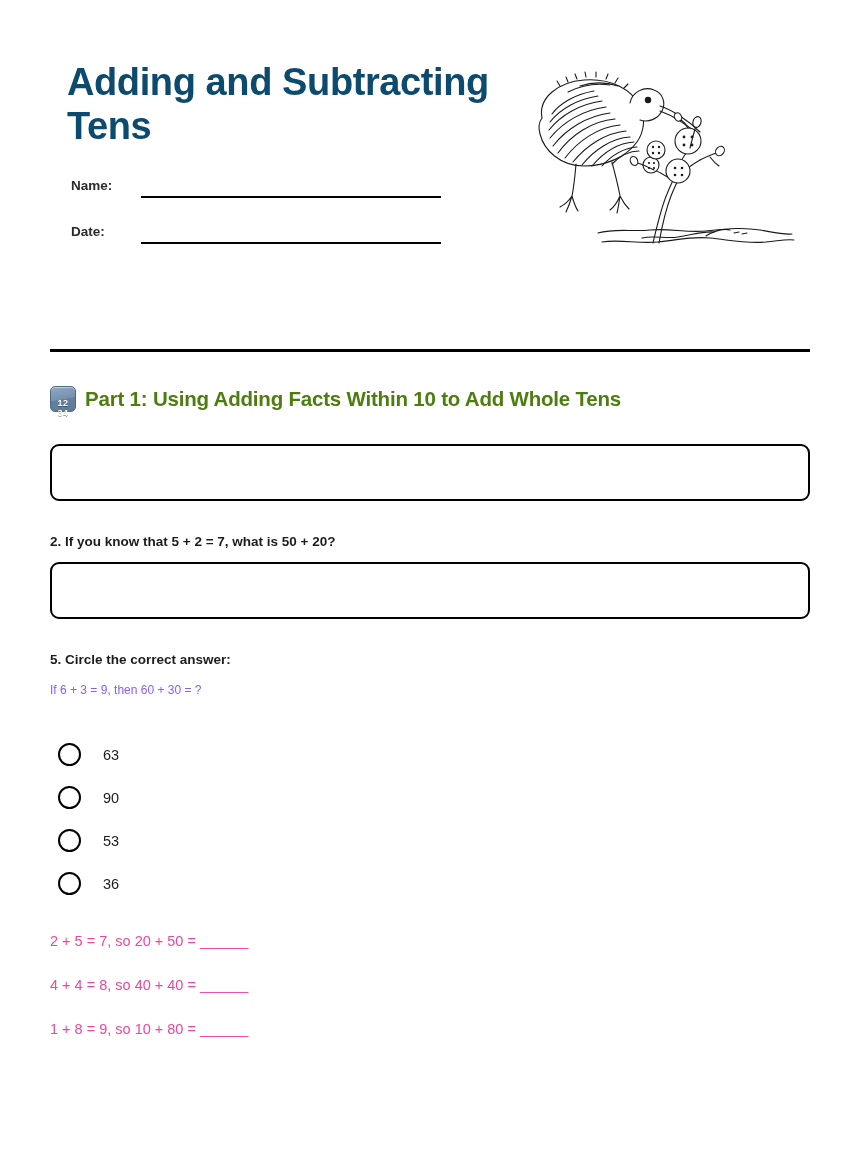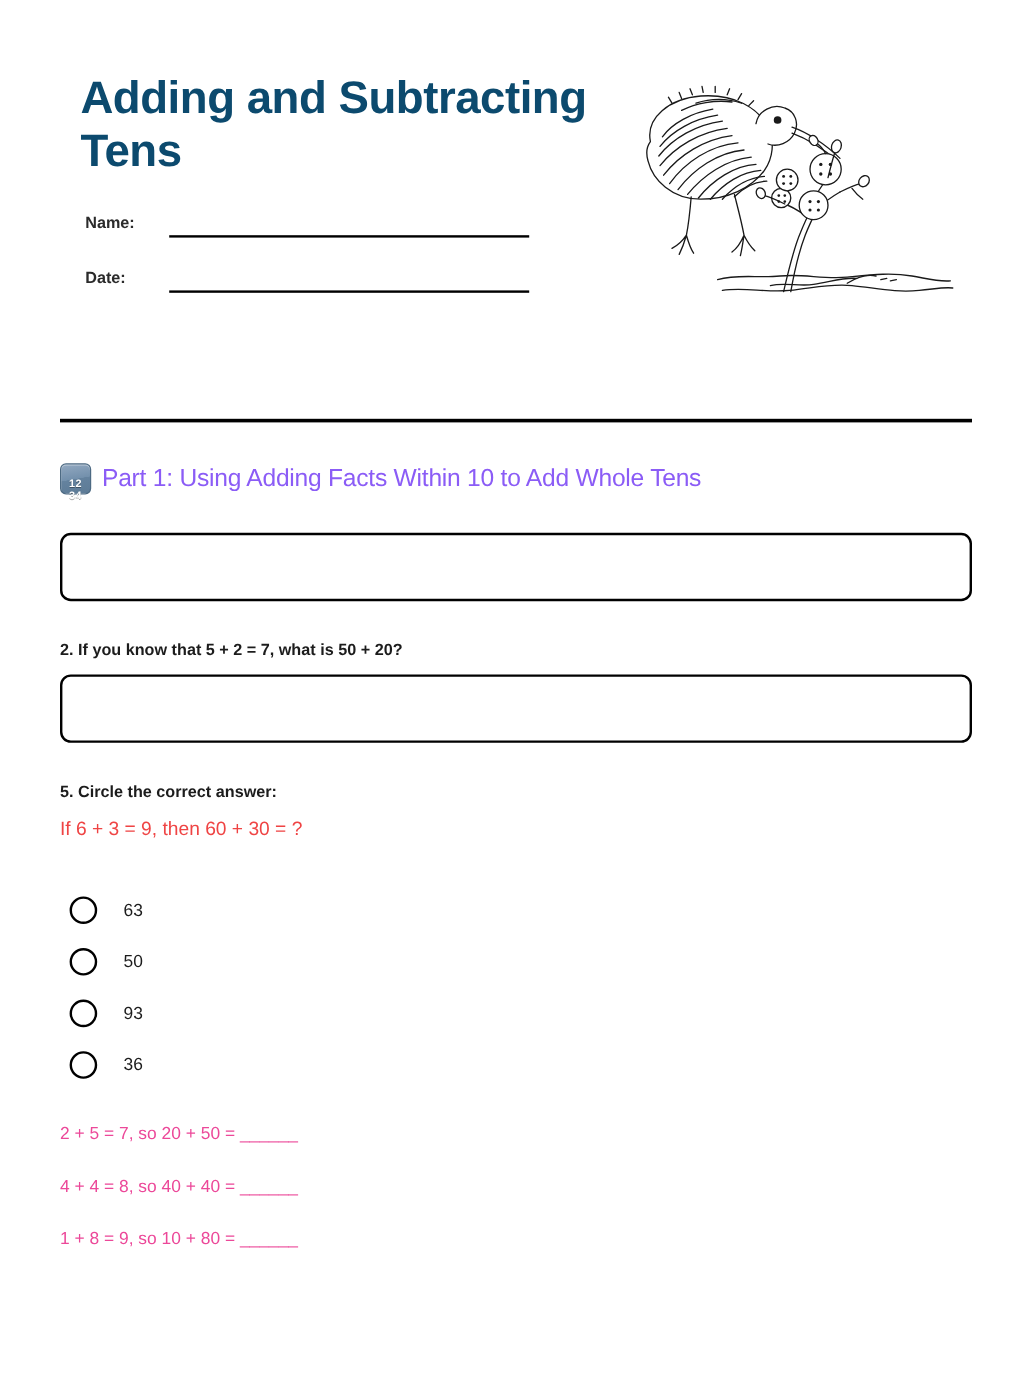--- a/index.html
+++ b/index.html
@@ -110,22 +110,22 @@
     color: #ffffff;
     font-size: 9px;
     font-weight: bold;
     letter-spacing: 0.5px;
     text-shadow: 0 1px 0 rgba(0,0,0,.35);
     display: block;
   }
   .num-icon span + span { margin-top: 1px; }
   .part-title {
     font-size: 20.5px;
-    font-weight: normal;
-    color: #8b5cf6;
+    font-weight: bold;
+    color: #4d7c0f;
     letter-spacing: -0.2px;
   }
 
   .question-label {
     font-size: 13.5px;
     font-weight: bold;
     color: #1c1c1c;
     margin: 0 0 13px 0;
   }
   .answer-box {
@@ -133,22 +133,22 @@
     height: 57px;
     box-sizing: border-box;
     border: 2.6px solid #000;
     border-radius: 9px;
     background: #ffffff;
     margin-bottom: 33px;
   }
   .q2-label { margin-top: 0; }
 
   .sub-text {
-    font-size: 16px;
-    color: #ef4444;
+    font-size: 12px;
+    color: #8b5cf6;
     margin: 16px 0 0 0;
     font-weight: normal;
   }
 
   .options {
     margin: 36px 0 0 8px;
   }
   .option-row {
     display: flex;
     align-items: center;
@@ -302,25 +302,25 @@
     <p class="question-label">5. Circle the correct answer:</p>
     <p class="sub-text">If 6 + 3 = 9, then 60 + 30 = ?</p>
 
     <div class="options">
       <div class="option-row">
         <span class="option-circle"></span>
         <span class="option-text">63</span>
       </div>
       <div class="option-row">
         <span class="option-circle"></span>
-        <span class="option-text">50</span>
+        <span class="option-text">90</span>
       </div>
       <div class="option-row">
         <span class="option-circle"></span>
-        <span class="option-text">93</span>
+        <span class="option-text">53</span>
       </div>
       <div class="option-row">
         <span class="option-circle"></span>
         <span class="option-text">36</span>
       </div>
     </div>
 
     <p class="pattern-line">2 + 5 = 7, so 20 + 50 = ______</p>
     <p class="pattern-line">4 + 4 = 8, so 40 + 40 = ______</p>
     <p class="pattern-line">1 + 8 = 9, so 10 + 80 = ______</p>

